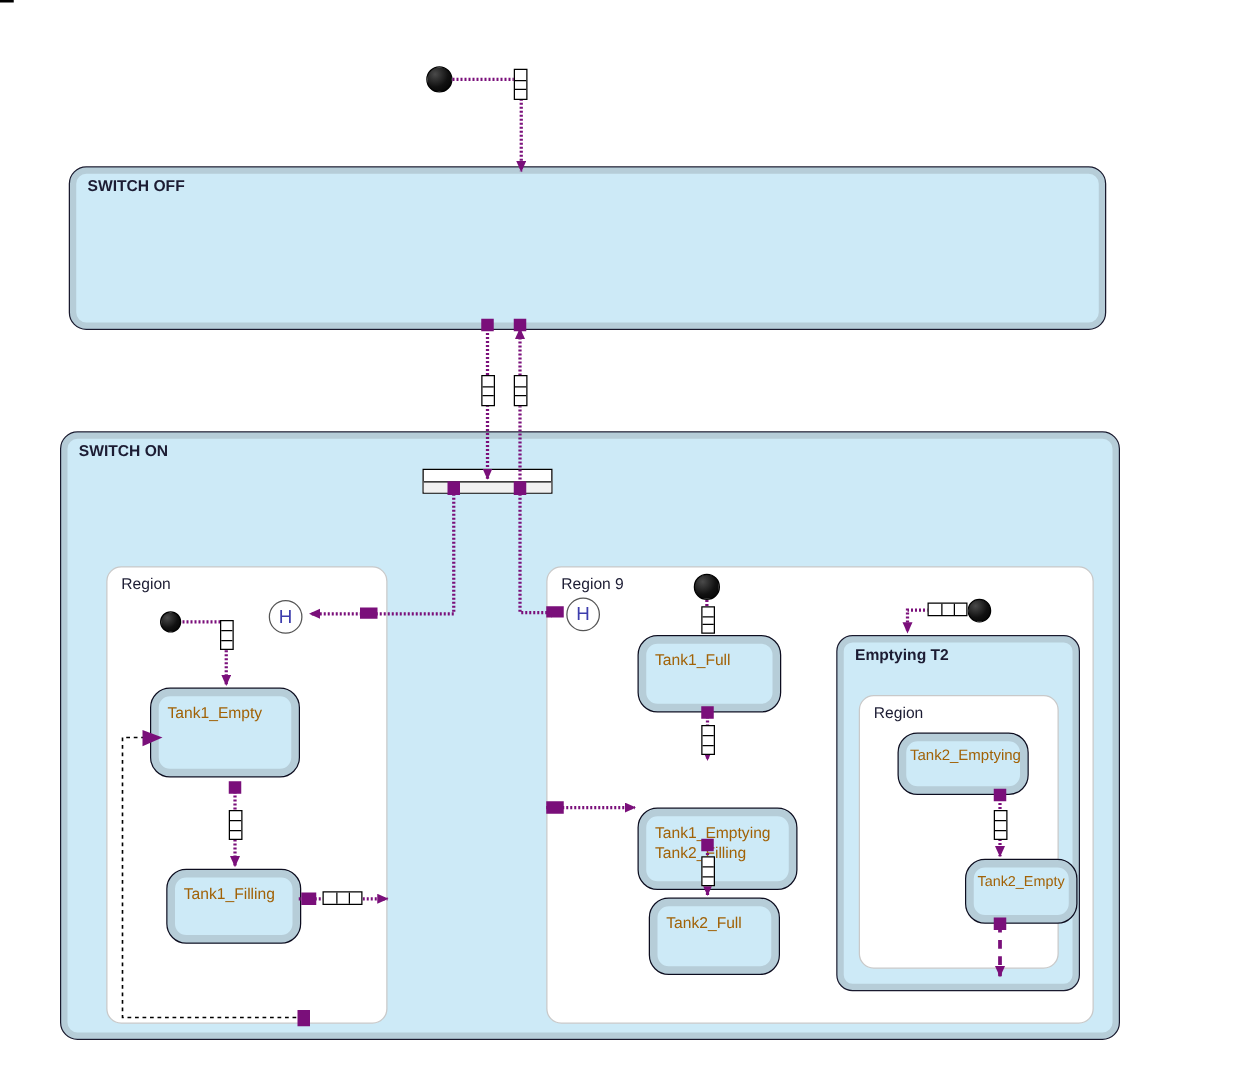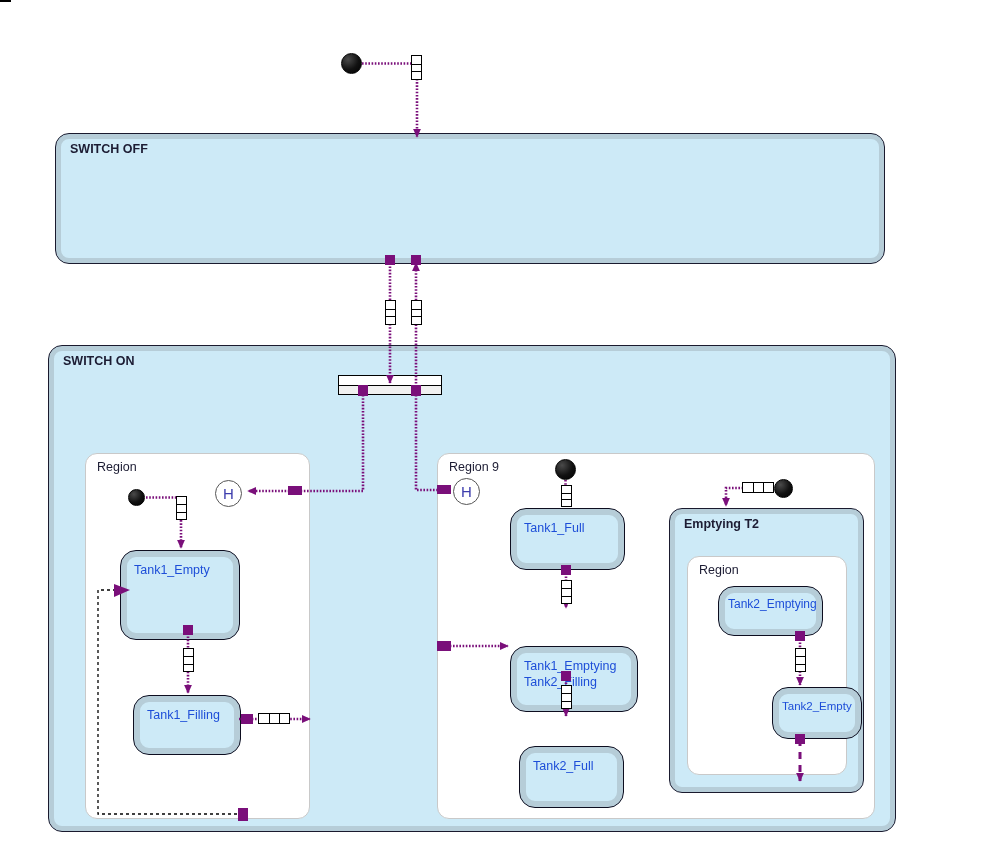--- a/index.html
+++ b/index.html
@@ -63,21 +63,21 @@
     border-radius: 16px;
     border: 1px solid #0d0d1f;
     background: #cdeaf7;
     box-shadow: inset 0 0 0 6px #b6cdd8;
   }
   .state > .label {
     position: absolute;
     left: 13px;
     top: 11px;
     font-size: 12.5px;
-    color: #1d4ed8;
+    color: #a16207;
     line-height: 16px;
     white-space: pre-line;
   }
   
   .initial-node {
     position: absolute;
     border-radius: 50%;
     background: radial-gradient(circle at 32% 28%, #4a4a4a 0%, #111111 55%, #000000 100%);
     border: 1px solid #000000;
     box-sizing: border-box;
@@ -145,38 +145,38 @@
   </div>
 
   <div class="composite" style="left:669px; top:508px; width:195px; height:285px; border-radius:13px;">
     <div class="title">Emptying T2</div>
   </div>
 
   <div class="region-box" style="left:687px; top:556px; width:160px; height:219px;">
     <div class="title">Region</div>
   </div>
 
-  <div class="state" style="left:120px; top:550px; width:120px; height:90px;">
+  <div class="state" style="left:120px; top:550px; width:120px; height:72px;">
     <div class="label">Tank1_Empty</div>
   </div>
 
   <div class="state" style="left:133px; top:695px; width:108px; height:60px;">
     <div class="label">Tank1_Filling</div>
   </div>
 
   <div class="state" style="left:510px; top:508px; width:115px; height:62px;">
     <div class="label">Tank1_Full</div>
   </div>
 
   <div class="state" style="left:510px; top:610px; width:128px; height:66px;margin-top:36px;">
     <div class="label">Tank1_Emptying
 Tank2_Filling</div>
   </div>
 
-  <div class="state" style="left:519px; top:718px; width:105px; height:62px;margin-top:28px;">
+  <div class="state" style="left:519px; top:718px; width:105px; height:62px;">
     <div class="label">Tank2_Full</div>
   </div>
 
   <div class="state" style="left:718px; top:586px; width:105px; height:50px;">
     <div class="label" style="left:9px; top:9px; font-size:12px;">Tank2_Emptying</div>
   </div>
 
   <div class="state" style="left:744px; top:687px; width:90px; height:52px;margin-left:28px;">
     <div class="label" style="left:9px; top:10px; font-size:11.5px;">Tank2_Empty</div>
   </div>

